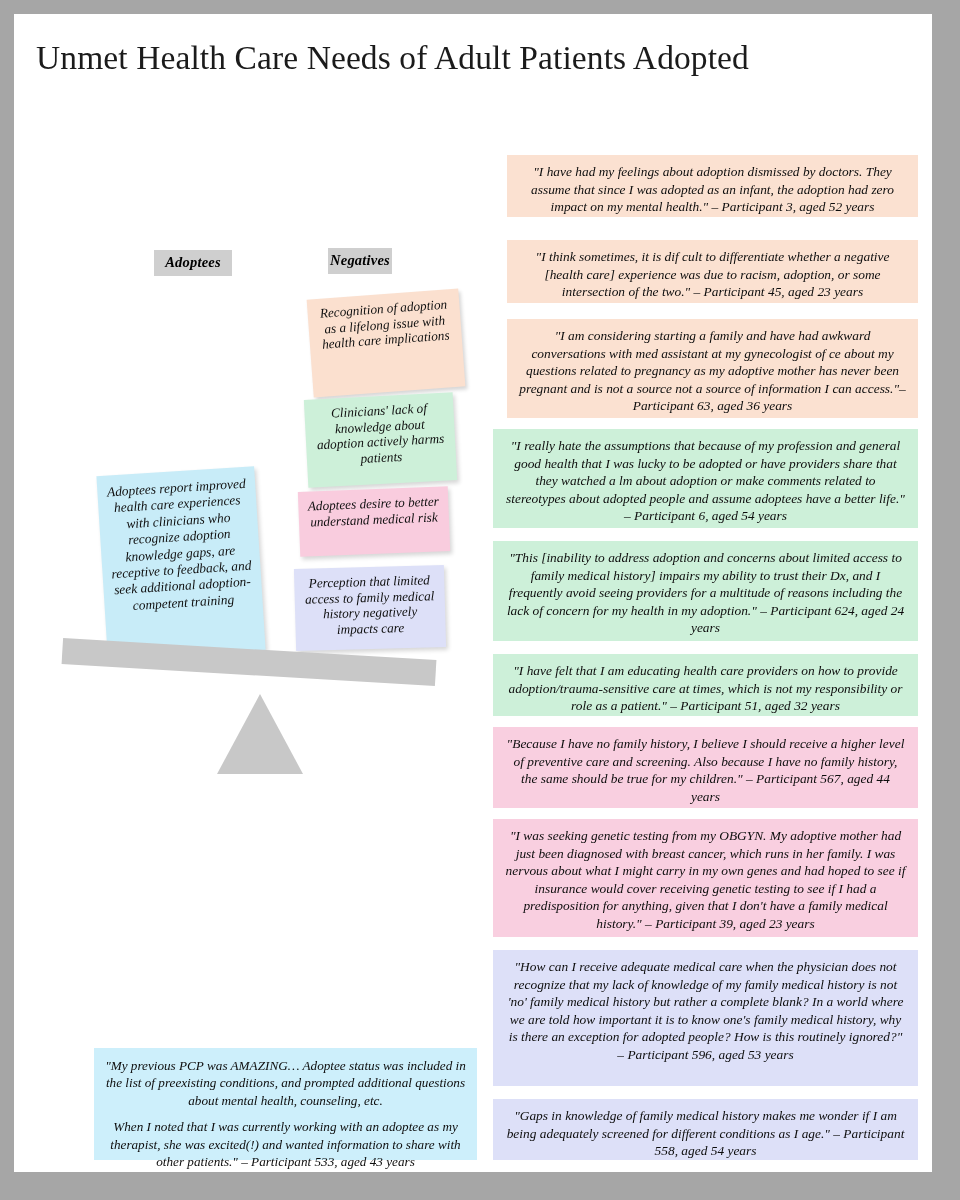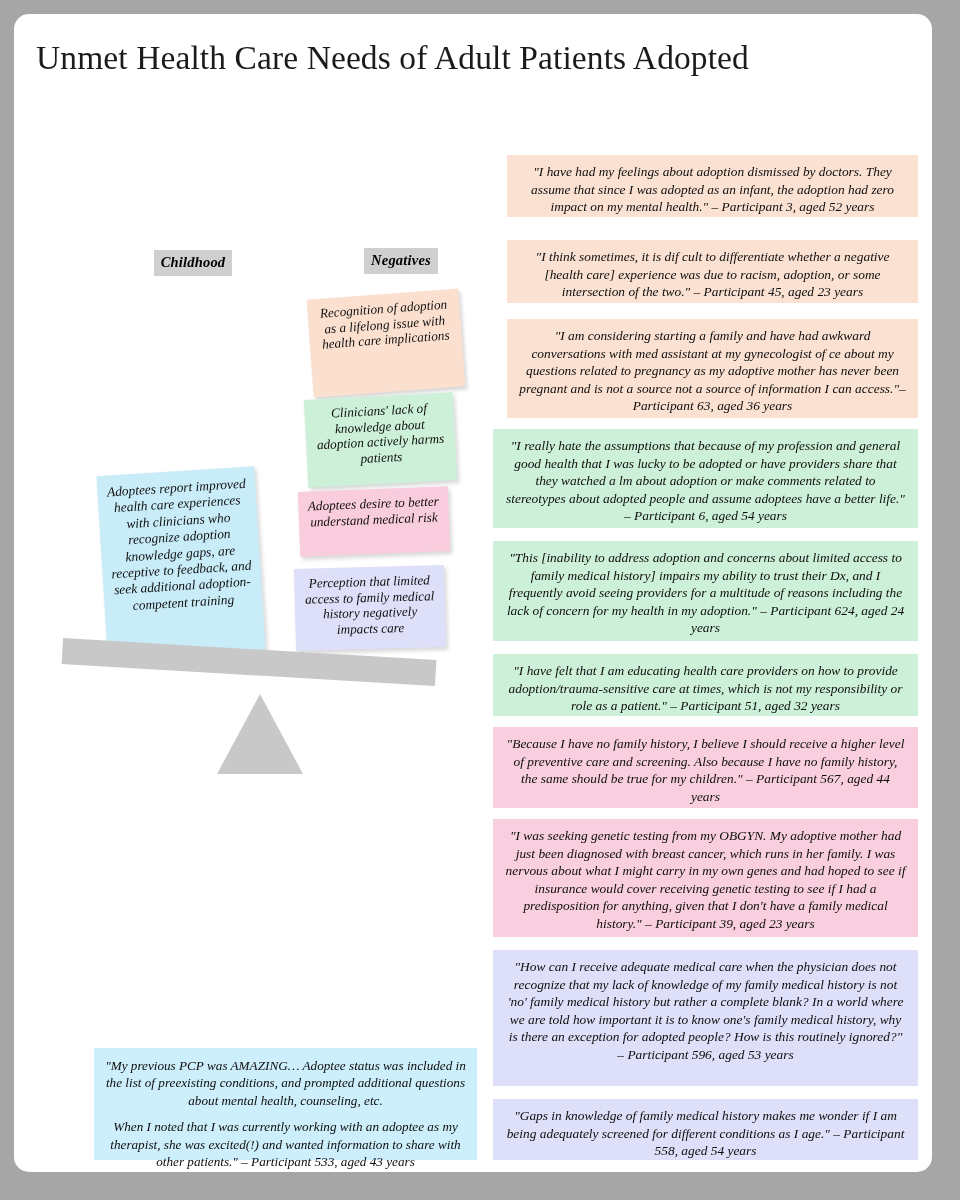--- a/index.html
+++ b/index.html
@@ -16,21 +16,20 @@
   }
 
   #poster {
     position: absolute;
     left: 14px;
     top: 14px;
     width: 918px;
     height: 1158px;
     background: #ffffff;
     overflow: hidden;
-    border-radius: 15px;
   }
 
   
   #title-block {
     position: absolute;
     left: 22px;
     top: 22px;
     width: 880px;
   }
   .title-line {
@@ -57,21 +56,21 @@
     color: #000;
     font-family: "Liberation Serif", serif;
     font-style: italic;
     font-weight: bold;
     font-size: 14.5px;
     text-align: center;
     padding: 4px 0 5px 0;
     letter-spacing: 0.2px;
   }
   #label-positives { left: 140px; top: 116px; width: 78px; }
-  #label-negatives { left: 350px; top: 114px; width: 74px; }
+  #label-negatives { left: 314px; top: 114px; width: 64px; }
 
   .concept-box {
     position: absolute;
     font-family: "Liberation Serif", serif;
     font-style: italic;
     font-size: 13.2px;
     line-height: 15.6px;
     color: #0f0f0f;
     text-align: center;
     box-sizing: border-box;
@@ -178,21 +177,21 @@
 <body>
 
 <div id="poster">
 
   <div id="title-block">
     <div class="title-line">Unmet Health Care Needs of Adult Patients Adopted</div>
   </div>
 
   <div id="balance-panel">
 
-    <div class="pan-label" id="label-positives">Childhood</div>
+    <div class="pan-label" id="label-positives">Adoptees</div>
 
     <div class="pan-label" id="label-negatives">Negatives</div>
 
     <div class="concept-box" id="box-recognition">Recognition of adoption as a lifelong issue with health care implications</div>
 
     <div class="concept-box" id="box-clinicians">Clinicians' lack of knowledge about adoption actively harms patients</div>
 
     <div class="concept-box" id="box-desire">Adoptees desire to better understand medical risk</div>
 
     <div class="concept-box" id="box-perception">Perception that limited access to family medical history negatively impacts care</div>

